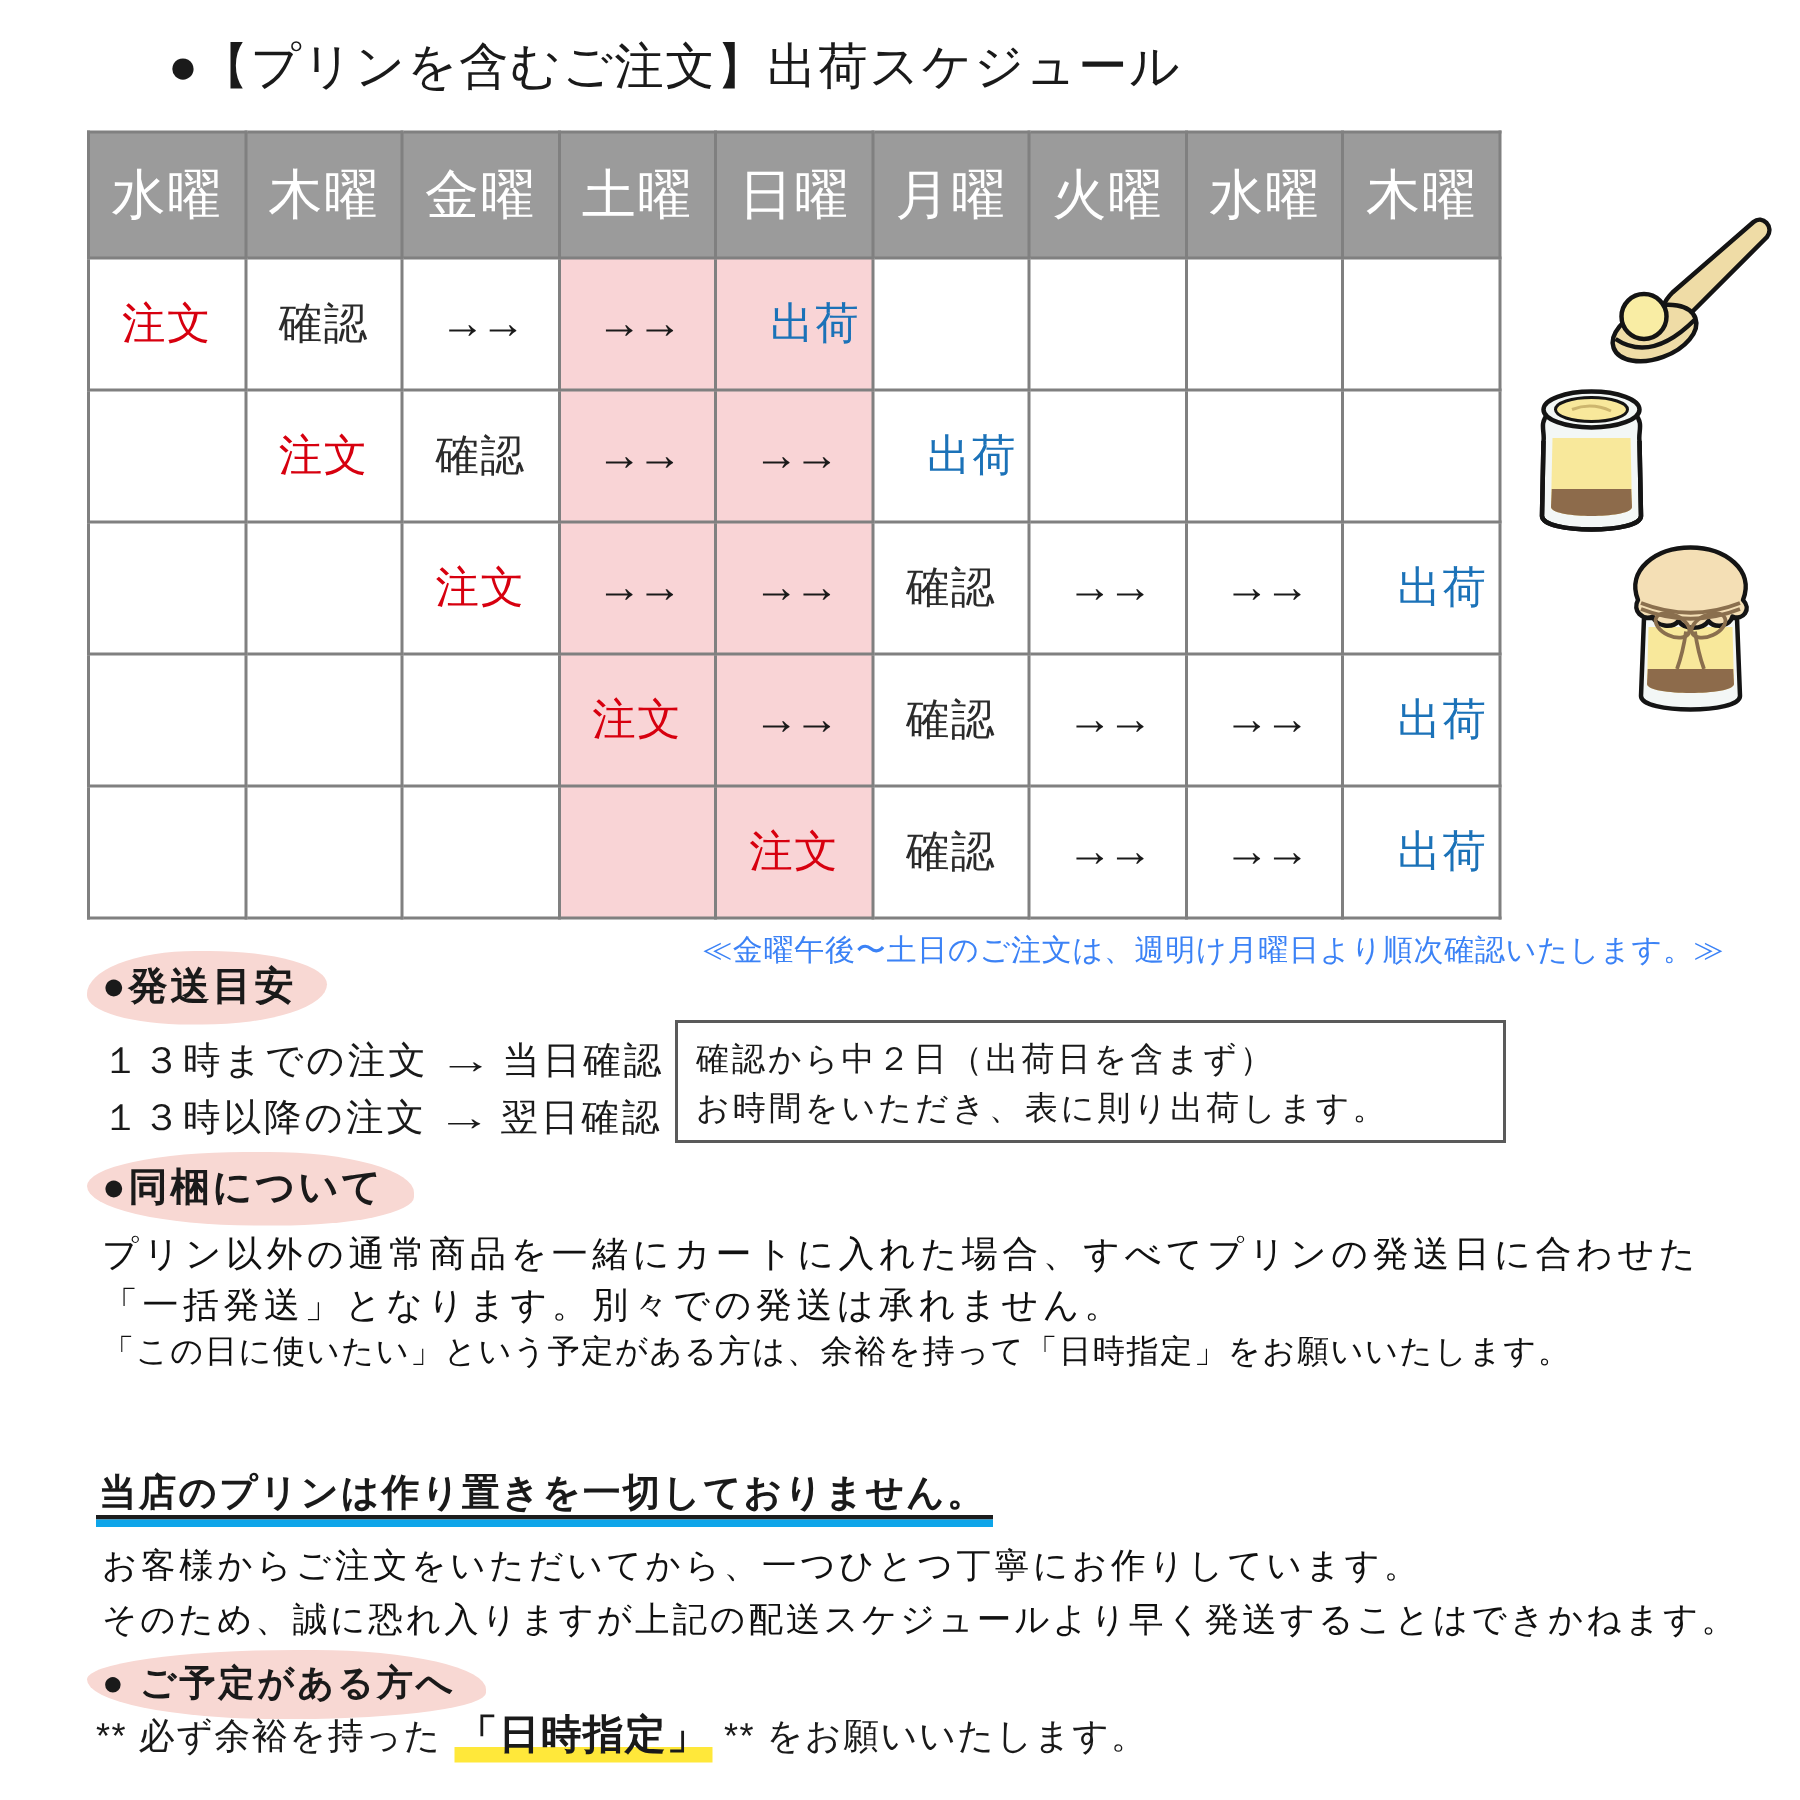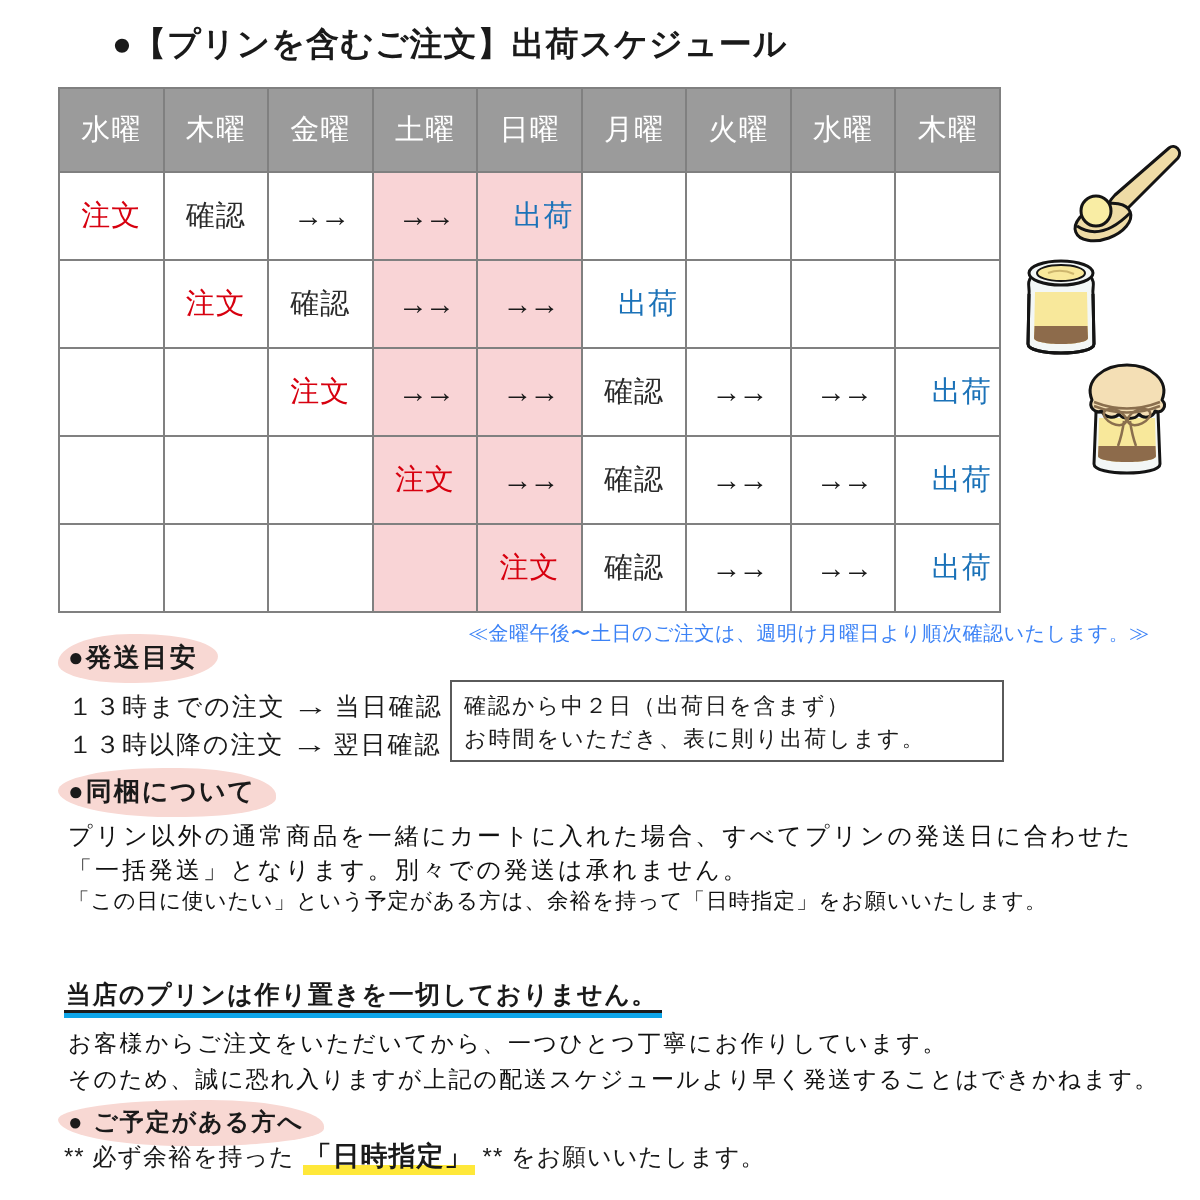--- a/index.html
+++ b/index.html
@@ -3,26 +3,26 @@
 <meta charset="utf-8">
 <style>
   * { margin:0; padding:0; box-sizing:border-box; }
   html,body { background:#ffffff; }
   .page {
     position:relative; width:1200px; height:1200px; background:#ffffff;
     font-family:"Liberation Sans", sans-serif; color:#1a1a1a; overflow:hidden;
   }
 
   
-  .title { position:absolute; left:112px; top:22px; font-size:33px; font-weight:700; letter-spacing:1px;text-align:center; }
+  .title { position:absolute; left:112px; top:22px; font-size:33px; font-weight:400; letter-spacing:1px;text-align:center; }
 
   
   table.schedule { position:absolute; left:58px; top:87px; width:943px; border-collapse:collapse; table-layout:fixed; }
   table.schedule th {
-    height:84px; background:#9b9b9b; color:#ffffff; font-size:29px; font-weight:500;
+    height:84px; background:#9b9b9b; color:#ffffff; font-size:36px; font-weight:500;
     border:2px solid #808080; text-align:center; letter-spacing:1px;
   }
   table.schedule td {
     height:88px; background:#ffffff; border:2px solid #808080; text-align:center;
     font-size:29px; letter-spacing:1px;
   }
   table.schedule td.pink { background:#f9d4d6; }
   table.schedule td.order { color:#d7000f; }
   table.schedule td.confirm { color:#2b2b2b; }
   table.schedule td.ship { color:#1b72b8;padding-left:28px; }

